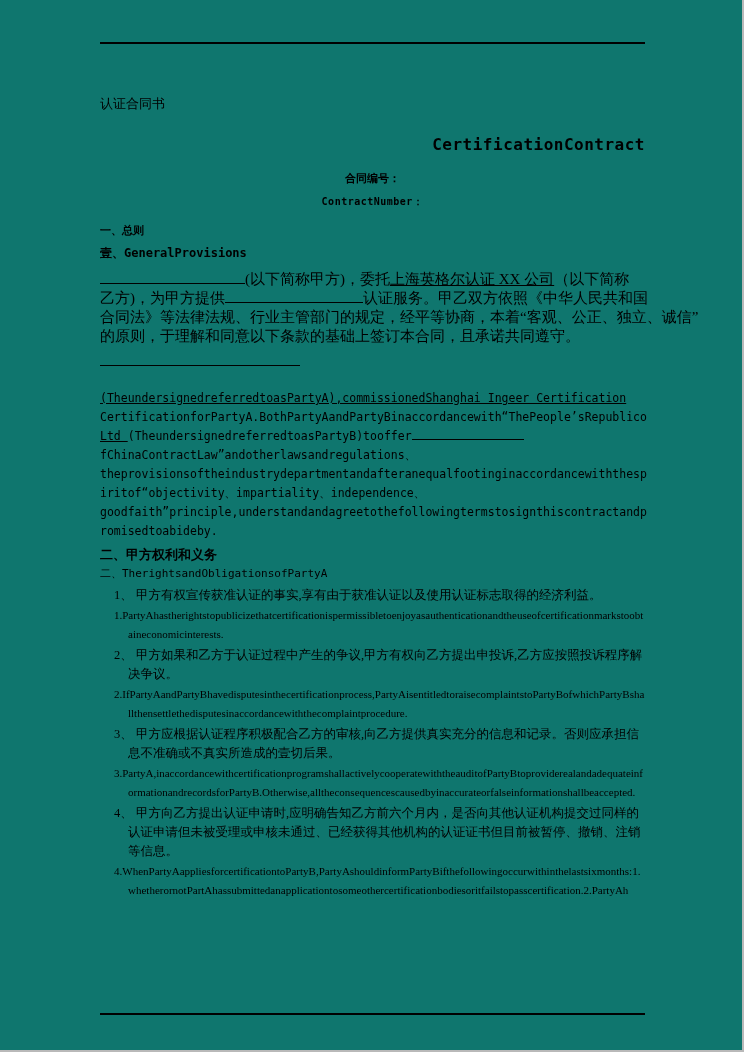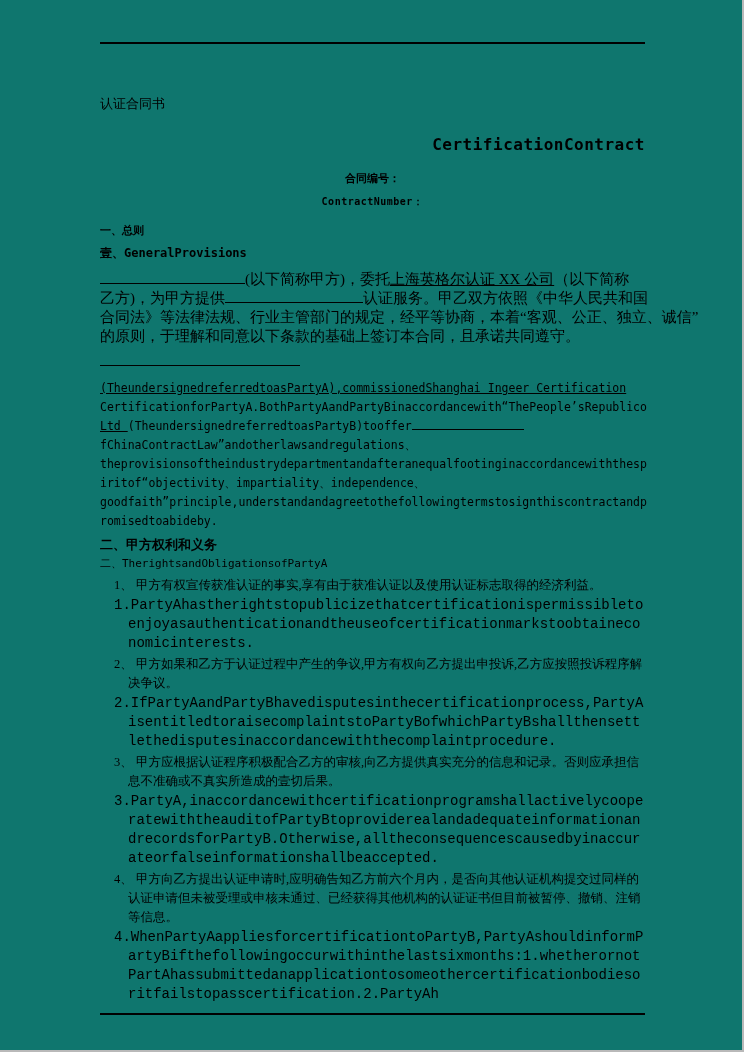--- a/index.html
+++ b/index.html
@@ -22,36 +22,36 @@
     margin-top:6px;text-align:center;font-family:"DejaVu Sans Mono","Liberation Mono",monospace;
     font-size:10px;font-weight:bold;line-height:21px;letter-spacing:0.5px;
   }
   .h-cn{margin-top:10px;font-size:11px;font-weight:bold;line-height:17px;}
   .h-en{margin-top:6px;font-size:12px;font-weight:bold;line-height:16px;
     font-family:"DejaVu Sans Mono","Liberation Mono",monospace;}
   .cn-intro{margin-top:9px;font-size:15px;}
   .cn-intro .tline{line-height:19px;}
   .blank-standalone{margin-top:7px;font-size:12.5px;}
   .blank-standalone .tline{line-height:18px;}
-  .en-intro{margin-top:8px;font-family:"DejaVu Sans Mono","Liberation Mono",monospace;font-size:11.5px;}
+  .en-intro{margin-top:18px;font-family:"DejaVu Sans Mono","Liberation Mono",monospace;font-size:11.5px;}
   .en-intro .tline{line-height:19px;}
   .tline{white-space:nowrap;}
   .ul{text-decoration:underline;}
   .blank{display:inline-block;height:12px;border-bottom:1px solid #000;}
   .h-cn2{margin-top:5px;font-size:13px;font-weight:bold;line-height:17px;}
   .h-en2{margin-top:3px;font-size:11px;font-weight:normal;line-height:16px;
     font-family:"DejaVu Sans Mono","Liberation Mono",monospace;}
   .clauses{margin-top:4px;}
   .clause-cn{
     font-size:12.5px;line-height:19px;margin:1px 0;
     padding-left:28px;text-indent:-14px;word-break:break-all;
   }
   .clause-en{
-    font-family:Liberation Mono, monospace;
-    font-size:14px;line-height:19px;margin:1px 0 2px 0;
+    font-family:Liberation Serif, serif;
+    font-size:11px;line-height:19px;margin:1px 0 2px 0;
     padding-left:28px;text-indent:-14px;word-break:break-all;
   }
 </style>
 </head>
 <body>
 
 <div class="page">
   <div class="rule top"></div>
 
   <div class="content">

